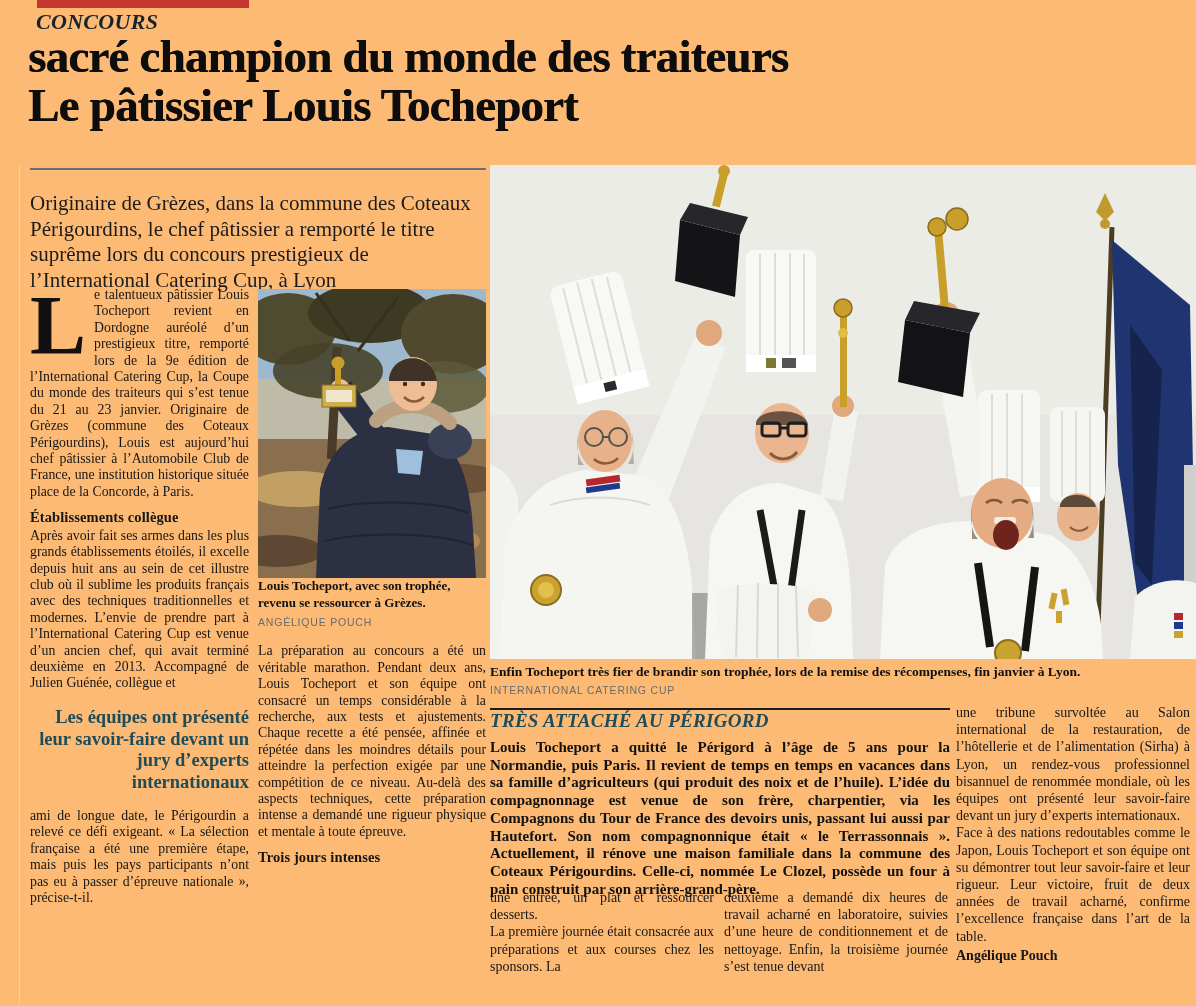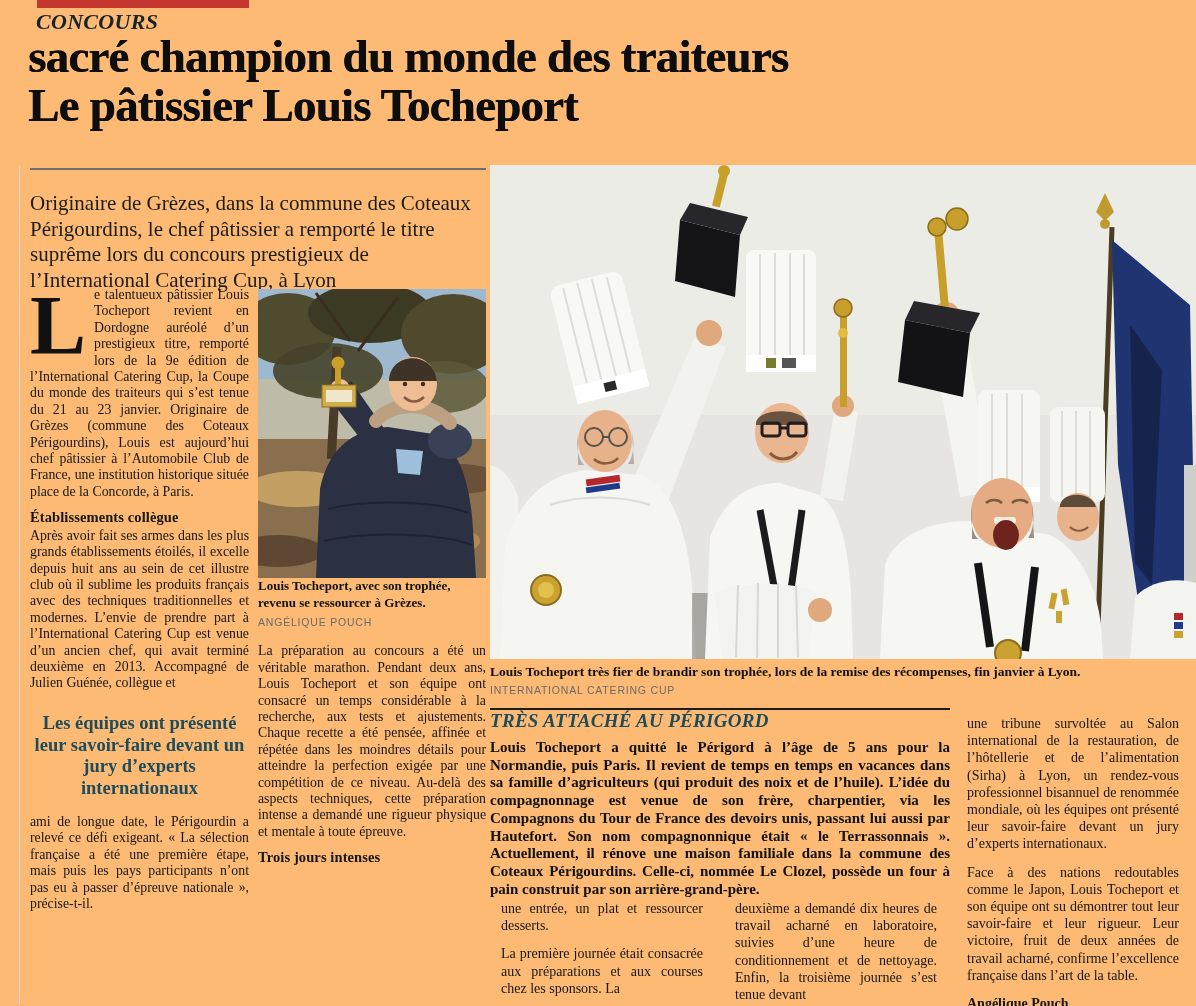--- a/index.html
+++ b/index.html
@@ -26,43 +26,43 @@
   .bodytext{font-size:13.8px;line-height:16.4px;text-align:justify;}
   .bodytext p{margin:0 0 0 0;}
   .col1{position:absolute;left:30px;top:287px;width:219px;}
   .col2{position:absolute;left:258px;top:289px;width:228px;}
   .dropcap{
     float:left;font-size:84px;line-height:66px;font-weight:700;color:#111;
     padding:6px 8px 0 0;
   }
   .subhead{font-weight:700;font-size:14.5px;margin:9px 0 2px 0;text-align:left;letter-spacing:.1px;}
   .pullquote{
-    color:#1e4c5a;font-weight:700;font-size:18.5px;line-height:21.8px;text-align:center;
-    margin:21px 0 14px 0;letter-spacing:0;
+    color:#1e4c5a;font-weight:700;font-size:18.5px;line-height:21.8px;text-align:right;
+    margin:15px 0 14px 0;letter-spacing:0;
   }
   .photo-frame{display:block;background:#ddd;}
   .caption{font-weight:700;font-size:13px;line-height:16.5px;color:#111;text-align:left;}
   .credit{
     font-family:"Liberation Sans", sans-serif;font-size:10.5px;color:#6b6b6b;
     letter-spacing:.8px;margin-top:3px;text-align:left;
   }
   .photo-large-wrap{position:absolute;left:490px;top:165px;width:706px;height:494px;}
   .caption-large{position:absolute;left:490px;top:664px;width:700px;font-weight:700;font-size:13.5px;color:#0f0f0f;}
   .credit-large{position:absolute;left:490px;top:684px;width:700px;font-family:"Liberation Sans",sans-serif;font-size:10.5px;color:#6b6b6b;letter-spacing:.8px;}
   .side-box{
     position:absolute;left:490px;top:708px;width:460px;border-top:2px solid #1c1c1c;padding-top:0;
   }
   .side-box-title{
     font-style:italic;font-weight:700;font-size:19px;color:#1e4c5a;letter-spacing:.3px;
   }
   .side-box-body{
     font-weight:700;font-size:15px;line-height:17.7px;text-align:justify;color:#111;margin-top:7px;
   }
   .bcol{position:absolute;width:224px;font-size:14px;line-height:17.2px;text-align:justify;}
-  .bcol p{margin:11px;}
+  .bcol p{margin:0;}
   .col3b{left:490px;top:889px;}
   .col4b{left:724px;top:889px;}
   .col5{left:956px;top:704px;width:234px;}
   .byline{font-weight:700;margin-top:2px !important;text-align:left;}
 </style>
 </head>
 <body>
 
 <div class="page">
 
@@ -244,21 +244,21 @@
         <rect x="566" y="446" width="6" height="12" fill="#caa22f"></rect>
       </g>
 
       <path d="M640 494 L645 432 C660 416 686 412 706 418 L706 494 Z" fill="#f3f3ef"></path>
       <rect x="684" y="448" width="9" height="7" fill="#b5272d"></rect>
       <rect x="684" y="457" width="9" height="7" fill="#1f3a8a"></rect>
       <rect x="684" y="466" width="9" height="7" fill="#caa22f"></rect>
     </svg>
   </div>
 
-  <div class="caption-large">Louis Tocheport très fier de brandir son trophée, lors de la remise des récompenses, fin janvier à Lyon.</div>
+  <div class="caption-large">Enfin Tocheport très fier de brandir son trophée, lors de la remise des récompenses, fin janvier à Lyon.</div>
   <div class="credit-large">INTERNATIONAL CATERING CUP</div>
 
   <div class="side-box">
     <div class="side-box-title">TRÈS ATTACHÉ AU PÉRIGORD</div>
     <div class="side-box-body">Louis Tocheport a quitté le Périgord à l’âge de 5 ans pour la Normandie, puis Paris. Il revient de temps en temps en vacances dans sa famille d’agriculteurs (qui produit des noix et de l’huile). L’idée du compagnonnage est venue de son frère, charpentier, via les Compagnons du Tour de France des devoirs unis, passant lui aussi par Hautefort. Son nom compagnonnique était « le Terrassonnais ». Actuellement, il rénove une maison familiale dans la commune des Coteaux Périgourdins. Celle-ci, nommée Le Clozel, possède un four à pain construit par son arrière-grand-père.</div>
   </div>
 
   <div class="bcol col3b">
     <p>une entrée, un plat et ressourcer desserts.</p>
     <p>La première journée était consacrée aux préparations et aux courses chez les sponsors. La</p>

